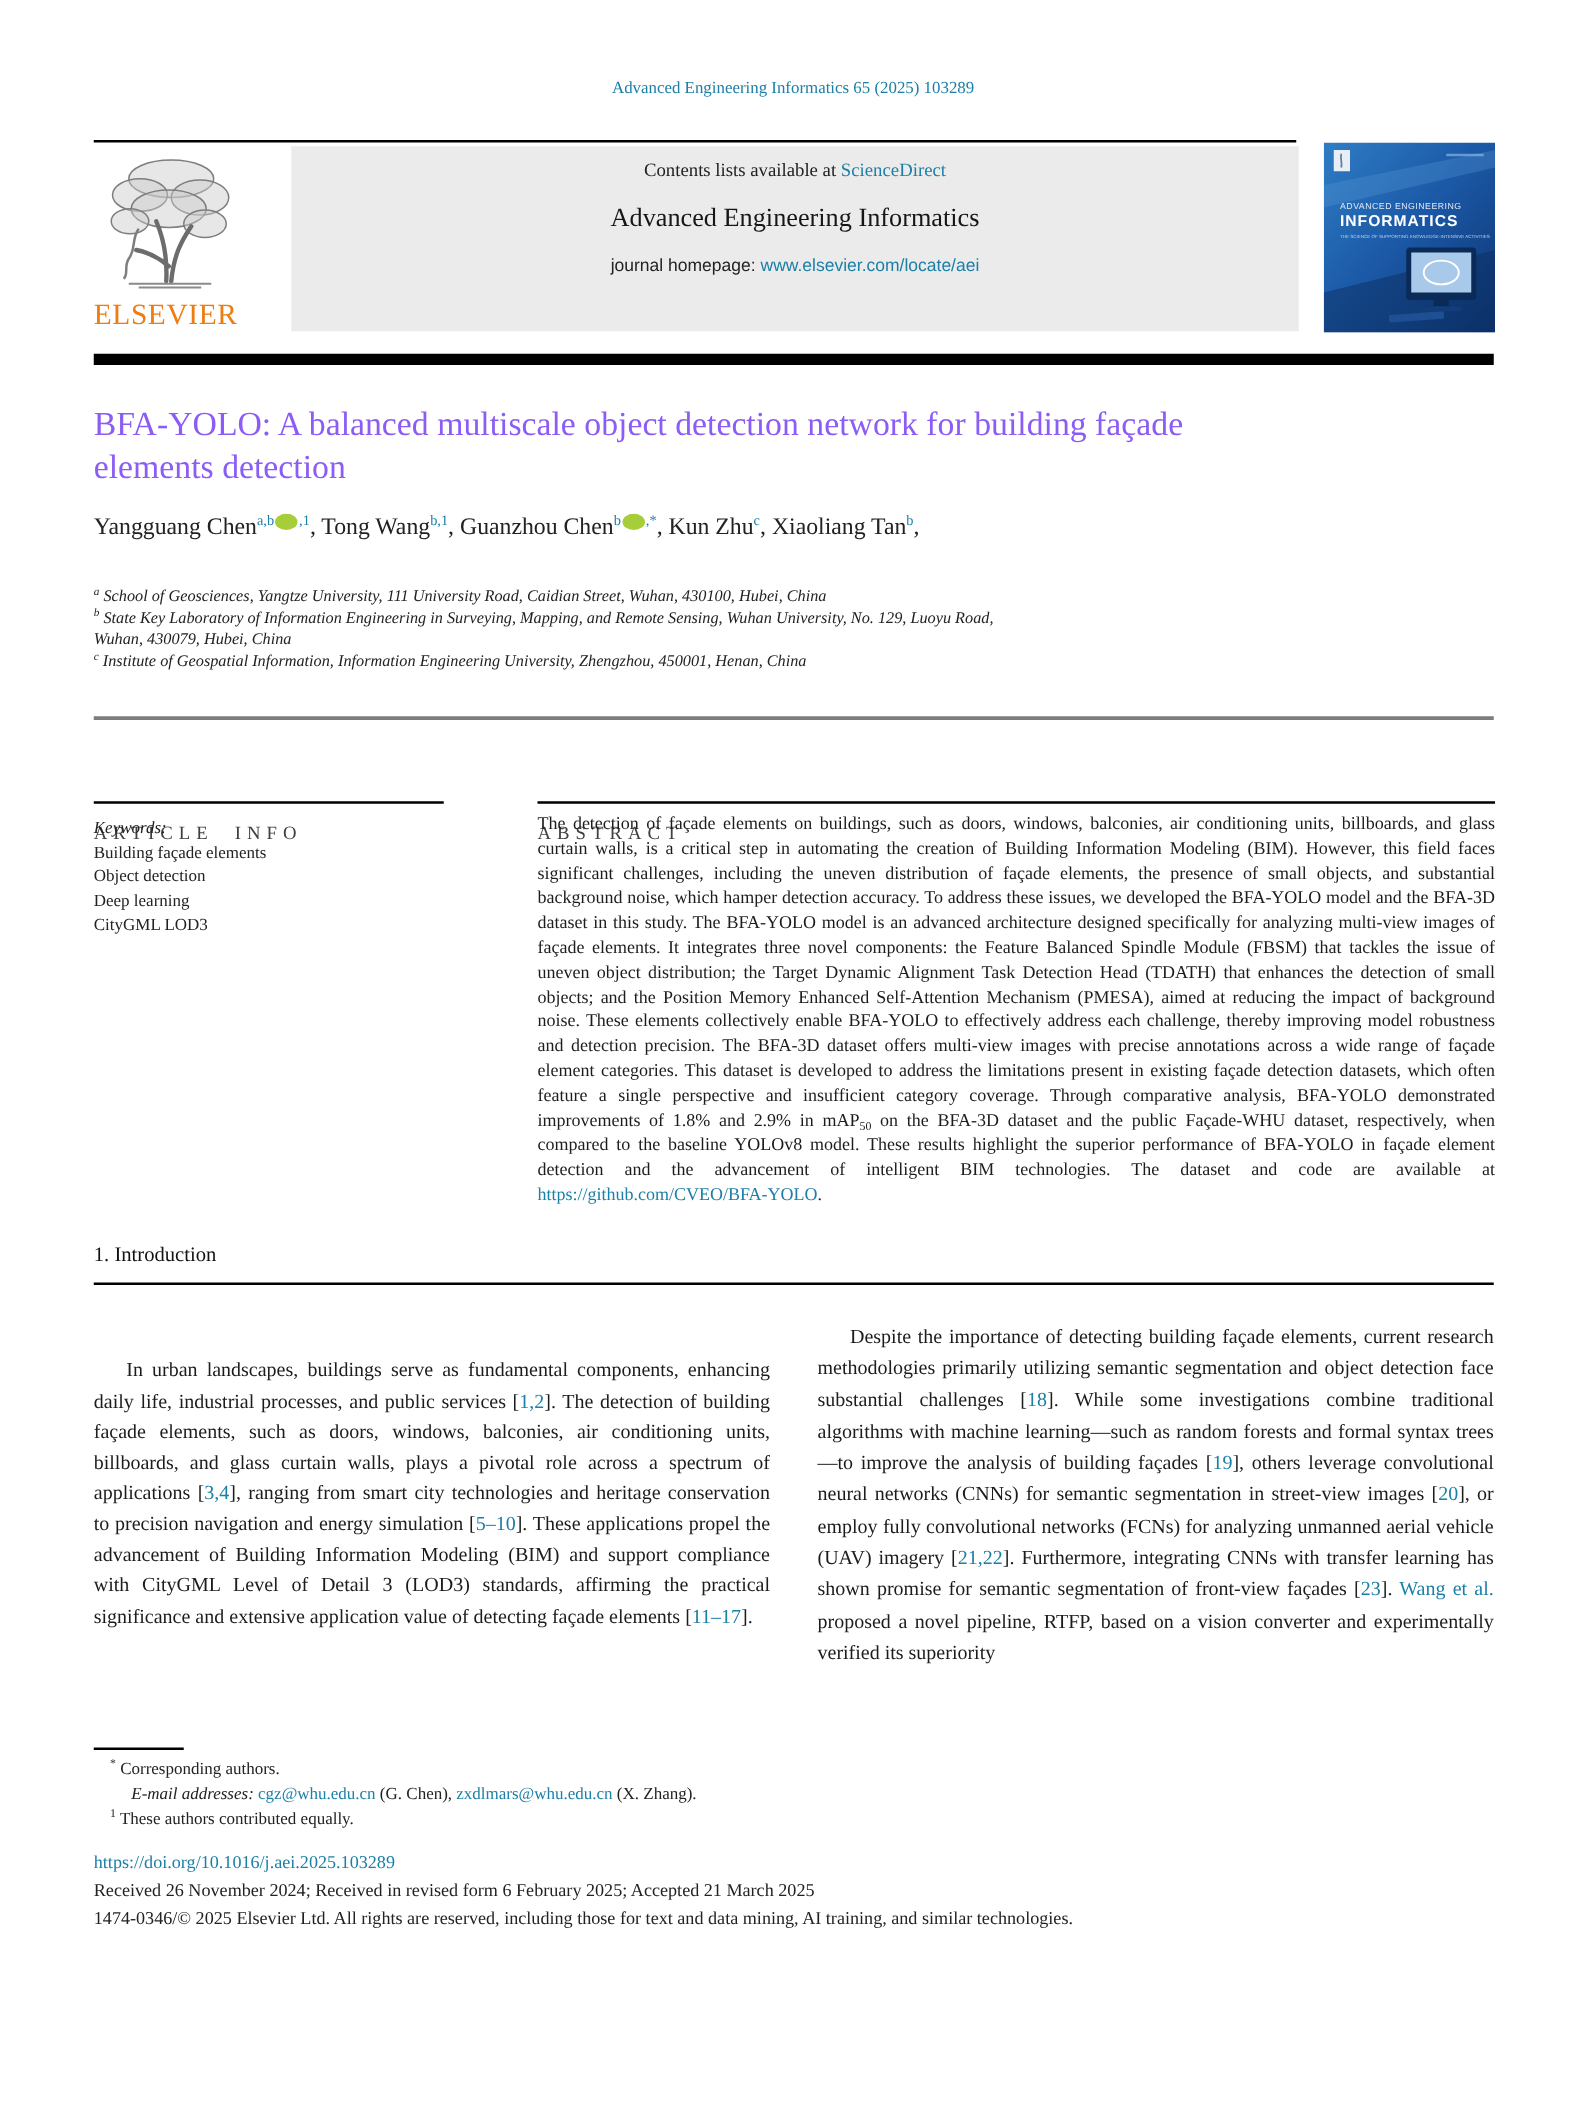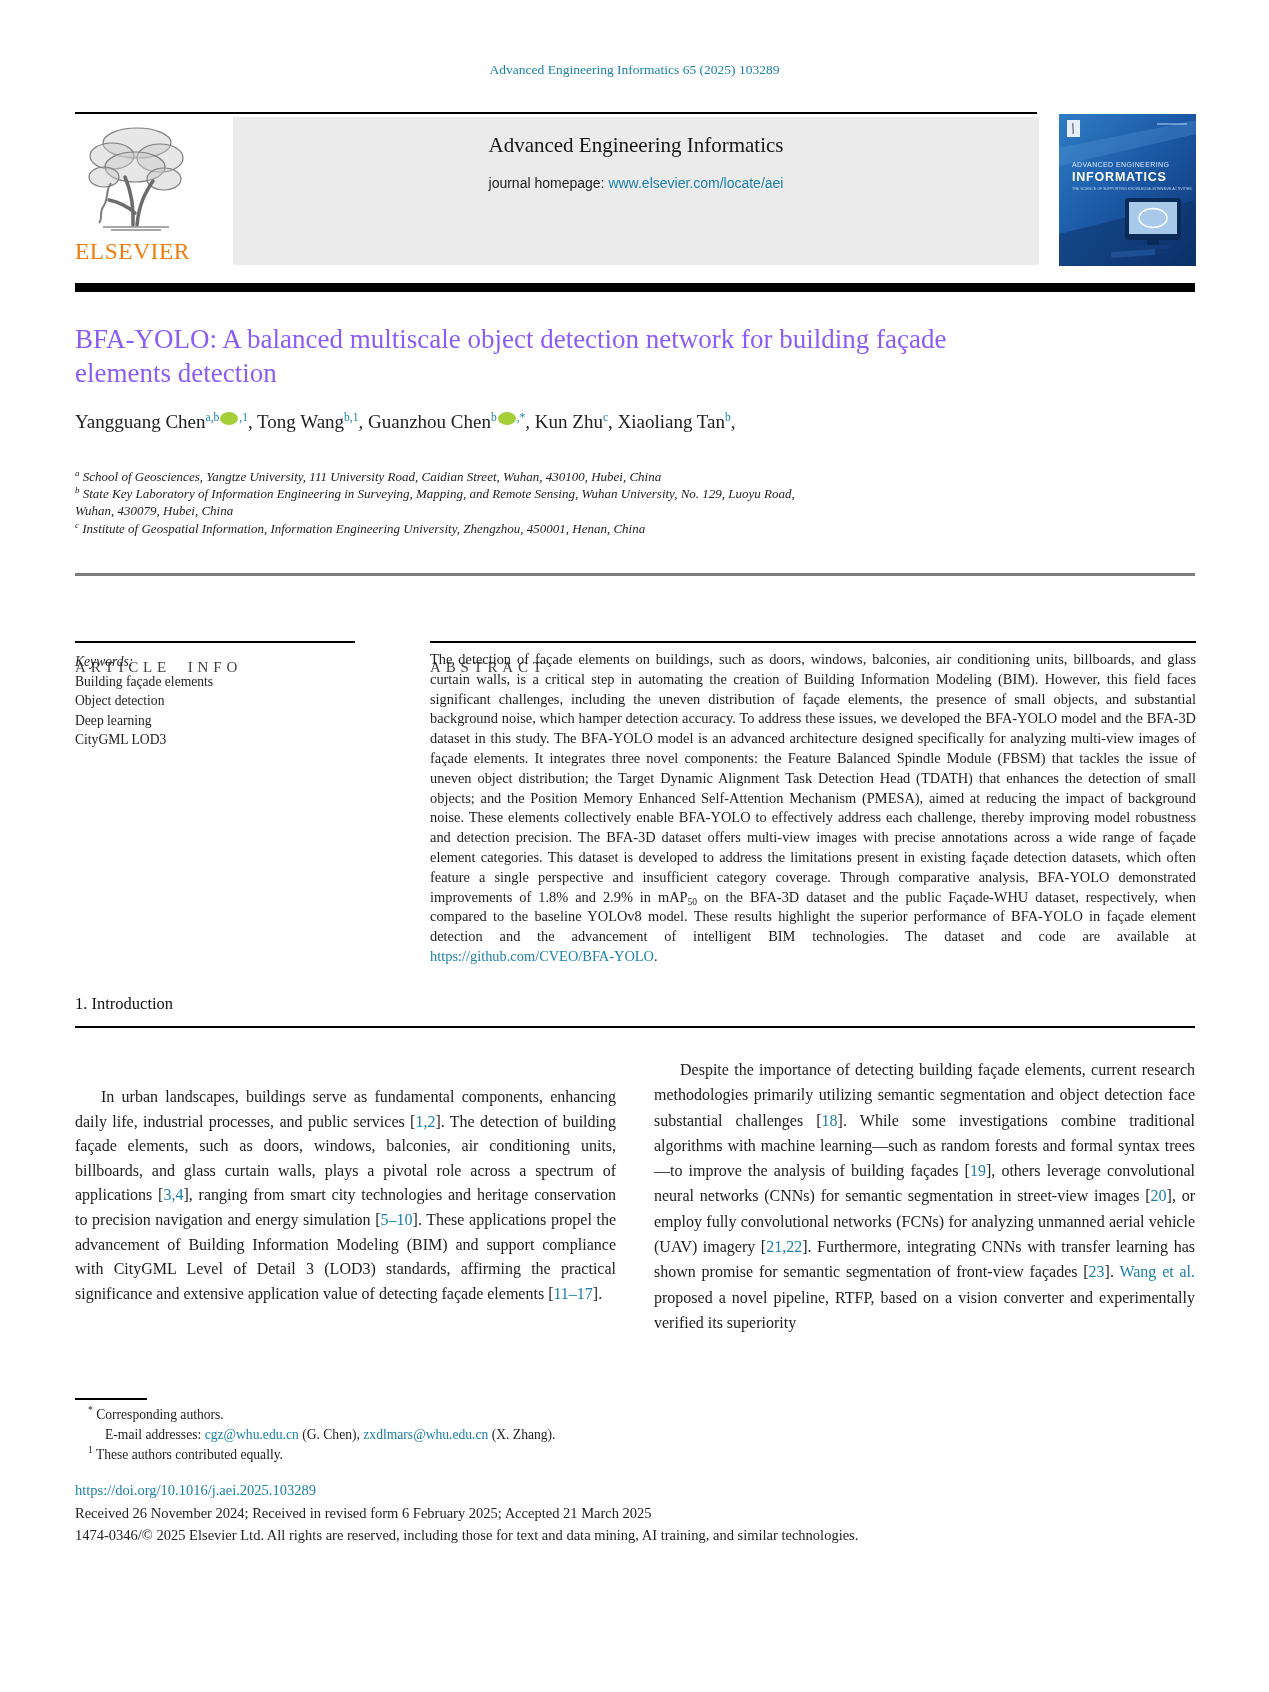--- a/index.html
+++ b/index.html
@@ -74,21 +74,21 @@
   .col-right { top:1057px; left:654px; line-height:25.3px; }
 
   
   .fn-rule { position:absolute; top:1398px; left:75px; width:72px; height:2px; background:#000; }
   .footnotes { position:absolute; top:1405px; left:75px; width:760px;
                font-size:13.6px; line-height:20px; color:#222; }
   .footnotes sup { font-size:9.5px; vertical-align:super; line-height:0; }
   .fn-line1 { padding-left:13px; }
   .fn-line2 { padding-left:30px; }
   .fn-line3 { padding-left:13px; }
-  .em-label { }
+  .em-label { font-style:italic; }
 
   .doi      { position:absolute; top:1482px; left:75px; font-size:14.5px; }
   .received { position:absolute; top:1505px; left:75px; font-size:14.5px; color:#222; }
   .copy     { position:absolute; top:1527px; left:75px; width:1122px; font-size:14.5px; color:#222; }
 </style>
 </head>
 <body>
 
 <div id="page">
 
@@ -106,20 +106,23 @@
         <ellipse cx="89" cy="60" rx="17" ry="11"></ellipse>
       </g>
       <path d="M58 106 C59 87 56 72 50 58 M62 106 C64 85 70 74 78 62 M60 94 C52 87 44 83 34 81" stroke="#6c6c6c" stroke-width="3.5" fill="none" stroke-linecap="round"></path>
       <path d="M36 64 C30 72 34 80 28 88 C24 94 28 100 24 104" stroke="#7e7e7e" stroke-width="2" fill="none"></path>
       <path d="M28 108 H94 M36 111 H86" stroke="#8a8a8a" stroke-width="1.5"></path>
     </svg>
     <div class="wordmark">ELSEVIER</div>
   </div>
 
   <div class="graybox">
+    <div class="contents-line">
+      <span>Contents lists available at </span><a class="teal">ScienceDirect</a>
+    </div>
     <div class="jtitle">Advanced Engineering Informatics</div>
     <div class="homepage">
       <span>journal homepage: </span><a class="teal">www.elsevier.com/locate/aei</a>
     </div>
   </div>
 
   <div class="cover">
     <svg width="137" height="152" viewBox="0 0 137 152">
       <defs>
         <linearGradient id="cg" x1="0" y1="0" x2="1" y2="1">

